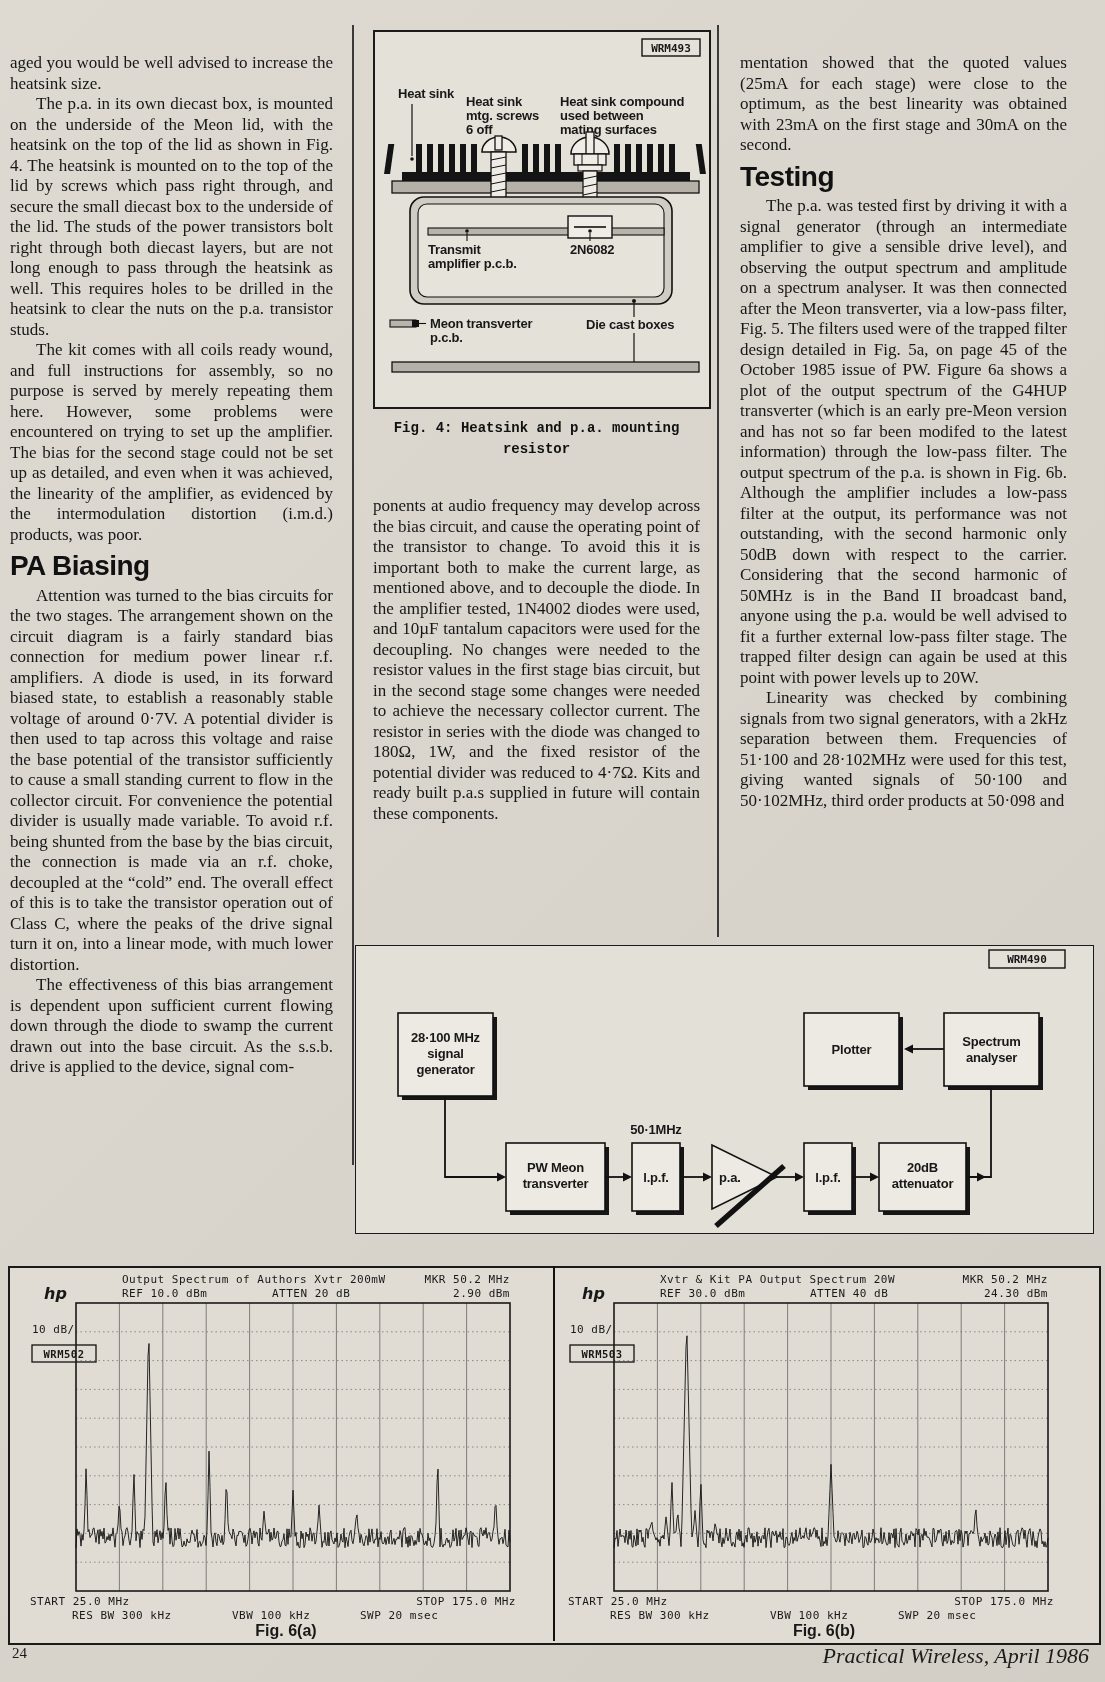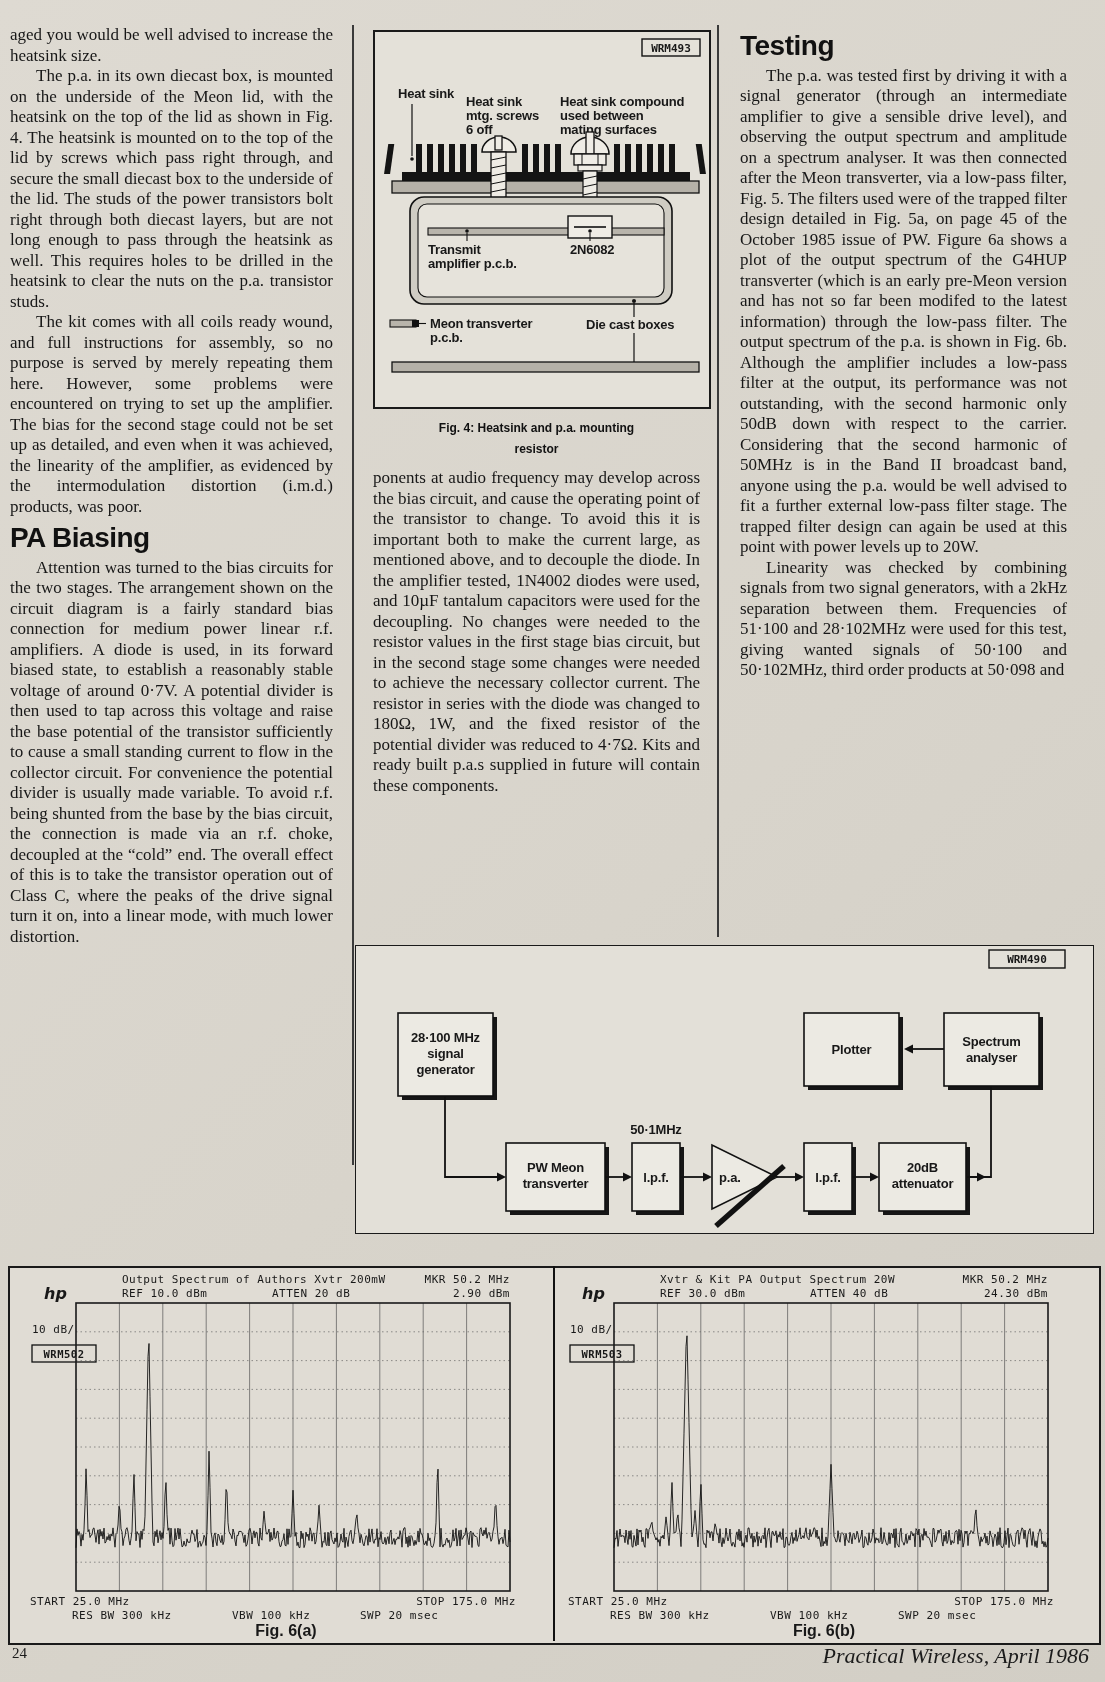--- a/index.html
+++ b/index.html
@@ -1,27 +1,27 @@
 <!DOCTYPE html>
 <html><head>
 <meta charset="utf-8">
 <style>
   html,body{margin:0;padding:0;background:#6e6a64;}
   .page{position:relative;width:1105px;height:1682px;margin:0 auto;
     background:linear-gradient(135deg,#dedad2 0%,#d8d4cb 55%,#d2cec5 100%);
     font-family:"Liberation Serif", serif;color:#171717;overflow:hidden;}
   .col{position:absolute;text-align:justify;font-size:17px;line-height:20.5px;}
   .col p{margin:0;text-indent:26px;}
-  .col p.noindent{text-indent:0;}
+  .col p.noindent{text-indent:0;margin-top:28px;}
   .sect{font-family:"Liberation Sans", sans-serif;font-weight:700;font-size:28px;
     letter-spacing:-0.5px;margin:11px 0 9px 0;text-indent:0;color:#111;}
   .vrule{position:absolute;width:2px;background:#3a3a3a;}
   .figbox{position:absolute;border:2px solid #1a1a1a;background:#e2dfd7;}
-  .figcap{position:absolute;font-family:Liberation Sans, sans-serif;font-weight:700;
-    font-size:12px;text-align:center;color:#111;line-height:21px;}
+  .figcap{position:absolute;font-family:Liberation Mono, monospace;font-weight:700;
+    font-size:14px;text-align:center;color:#111;line-height:21px;}
   .footer-num{position:absolute;left:12px;top:1645px;font-size:15px;color:#1b1b1b;}
   .footer-jrnl{position:absolute;right:16px;top:1643px;font-size:22px;font-style:italic;color:#1b1b1b;text-align:center;}
   .chart{position:absolute;}
   svg text{fill:#181818;}
   .f4t{font:700 13px "Liberation Sans", sans-serif;letter-spacing:-0.2px;}
   .f4tag{font:700 11px "DejaVu Sans Mono", monospace;}
   .cmono{font:11px "DejaVu Sans Mono", monospace;letter-spacing:0.5px;}
   .ccap{font:700 16px "Liberation Sans", sans-serif;}
   .chp{font:italic 700 16px "DejaVu Sans", sans-serif;}
 </style>
@@ -32,20 +32,21 @@
 
   <div class="vrule" style="left:352px;top:25px;height:1140px;"></div>
   <div class="vrule" style="left:717px;top:25px;height:912px;"></div>
 
   <div class="col" style="left:10px;top:25px;width:323px;">
     <p class="noindent">aged you would be well advised to increase the heatsink size.</p>
     <p>The p.a. in its own diecast box, is mounted on the underside of the Meon lid, with the heatsink on the top of the lid as shown in Fig. 4. The heatsink is mounted on to the top of the lid by screws which pass right through, and secure the small diecast box to the underside of the lid. The studs of the power transistors bolt right through both diecast layers, but are not long enough to pass through the heatsink as well. This requires holes to be drilled in the heatsink to clear the nuts on the p.a. transistor studs.</p>
     <p>The kit comes with all coils ready wound, and full instructions for assembly, so no purpose is served by merely repeating them here. However, some problems were encountered on trying to set up the amplifier. The bias for the second stage could not be set up as detailed, and even when it was achieved, the linearity of the amplifier, as evidenced by the intermodulation distortion (i.m.d.) products, was poor.</p>
     <div class="sect">PA Biasing</div>
     <p>Attention was turned to the bias circuits for the two stages. The arrangement shown on the circuit diagram is a fairly standard bias connection for medium power linear r.f. amplifiers. A diode is used, in its forward biased state, to establish a reasonably stable voltage of around 0·7V. A potential divider is then used to tap across this voltage and raise the base potential of the transistor sufficiently to cause a small standing current to flow in the collector circuit. For convenience the potential divider is usually made variable. To avoid r.f. being shunted from the base by the bias circuit, the connection is made via an r.f. choke, decoupled at the “cold” end. The overall effect of this is to take the transistor operation out of Class C, where the peaks of the drive signal turn it on, into a linear mode, with much lower distortion.</p>
+    <p>The effectiveness of this bias arrangement is dependent upon sufficient current flowing down through the diode to swamp the current drawn out into the base circuit. As the s.s.b. drive is applied to the device, signal com-</p>
   </div>
 
   <div class="figbox" style="left:373px;top:30px;width:327px;height:375px;background:#e4e1d9;padding-left:7px;">
     <svg width="327" height="375" viewBox="0 0 327 375">
       <defs>
         <pattern id="hatch" width="6" height="6" patternUnits="userSpaceOnUse" patternTransform="rotate(45)">
           <rect width="6" height="6" fill="#c9c5bc"></rect>
             <line x1="0" y1="0" x2="0" y2="6" stroke="#4a4a4a" stroke-width="1.6"></line>
         </pattern>
       </defs>
@@ -158,20 +159,21 @@
   <div class="figcap" style="left:373px;top:418px;width:327px;">
     <span>Fig. 4: Heatsink and p.a. mounting</span><br>
     <span>resistor</span>
   </div>
 
   <div class="col" style="left:373px;top:468px;width:327px;">
     <p class="noindent">ponents at audio frequency may develop across the bias circuit, and cause the operating point of the transistor to change. To avoid this it is important both to make the current large, as mentioned above, and to decouple the diode. In the amplifier tested, 1N4002 diodes were used, and 10µF tantalum capacitors were used for the decoupling. No changes were needed to the resistor values in the first stage bias circuit, but in the second stage some changes were needed to achieve the necessary collector current. The resistor in series with the diode was changed to 180Ω, 1W, and the fixed resistor of the potential divider was reduced to 4·7Ω. Kits and ready built p.a.s supplied in future will contain these components.</p>
   </div>
 
   <div class="col" style="left:740px;top:25px;width:327px;">
+    <p class="noindent">mentation showed that the quoted values (25mA for each stage) were close to the optimum, as the best linearity was obtained with 23mA on the first stage and 30mA on the second.</p>
     <div class="sect">Testing</div>
     <p>The p.a. was tested first by driving it with a signal generator (through an intermediate amplifier to give a sensible drive level), and observing the output spectrum and amplitude on a spectrum analyser. It was then connected after the Meon transverter, via a low-pass filter, Fig. 5. The filters used were of the trapped filter design detailed in Fig. 5a, on page 45 of the October 1985 issue of PW. Figure 6a shows a plot of the output spectrum of the G4HUP transverter (which is an early pre-Meon version and has not so far been modifed to the latest information) through the low-pass filter. The output spectrum of the p.a. is shown in Fig. 6b. Although the amplifier includes a low-pass filter at the output, its performance was not outstanding, with the second harmonic only 50dB down with respect to the carrier. Considering that the second harmonic of 50MHz is in the Band II broadcast band, anyone using the p.a. would be well advised to fit a further external low-pass filter stage. The trapped filter design can again be used at this point with power levels up to 20W.</p>
     <p>Linearity was checked by combining signals from two signal generators, with a 2kHz separation between them. Frequencies of 51·100 and 28·102MHz were used for this test, giving wanted signals of 50·100 and 50·102MHz, third order products at 50·098 and</p>
   </div>
 
   <div class="figbox" style="left:355px;top:945px;width:737px;height:287px;background:#e3e0d8;border-width:1.8px;">
     <svg width="737" height="287" viewBox="0 0 737 287">
       <rect x="633" y="4" width="76" height="18" fill="none" stroke="#111" stroke-width="1.4"></rect>
       <text class="f4tag" x="671" y="17" text-anchor="middle">WRM490</text>
 

